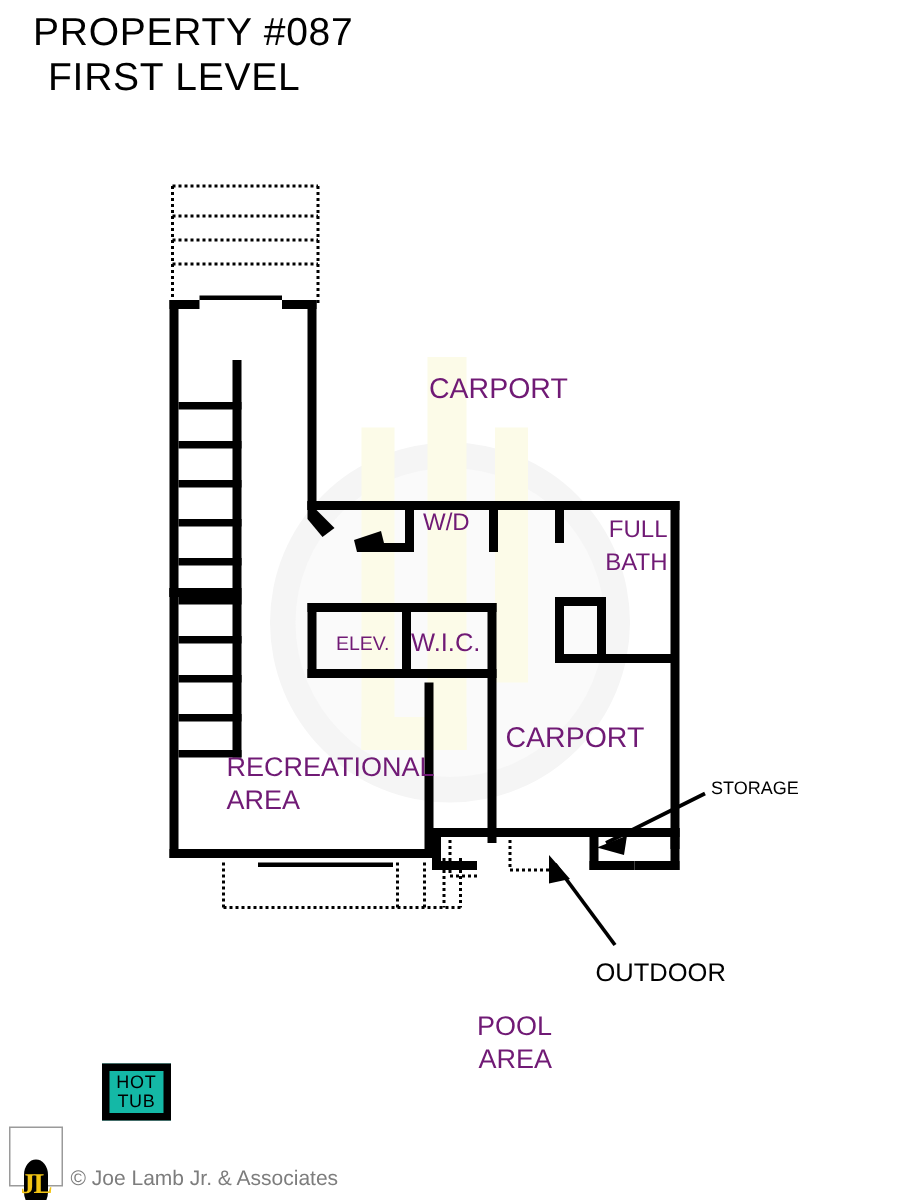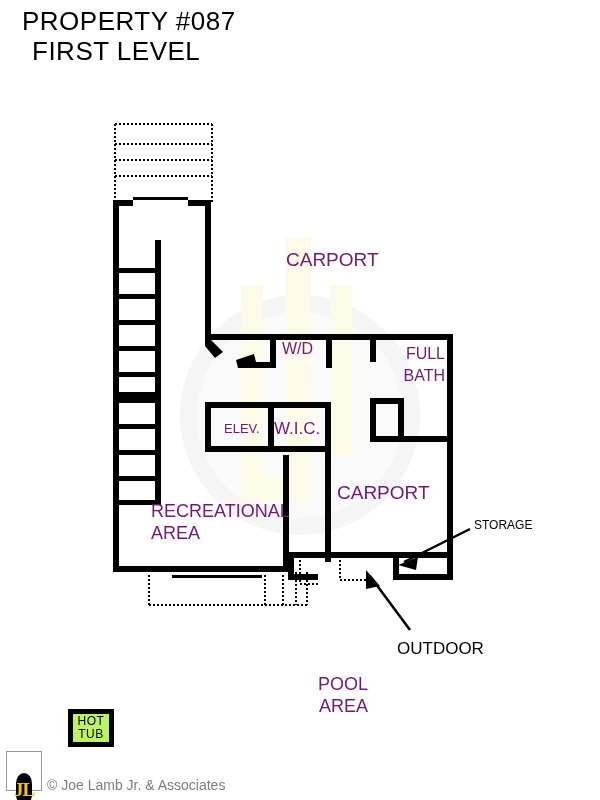--- a/index.html
+++ b/index.html
@@ -71,21 +71,21 @@
   #callout-shower   { position: absolute; left: 397px; top: 638px; font-size: 17px; width: 110px; line-height: 22px; }
 
   
   #hot-tub-box {
     position: absolute;
     left: 68px;
     top: 709px;
     width: 46px;
     height: 38px;
     border: 5px solid #000000;
-    background: #bef264;
+    background: #14b8a6;
     box-sizing: border-box;
     display: flex;
     flex-direction: column;
     align-items: center;
     justify-content: center;
   }
   #hot-tub-box span {
     font-size: 12px;
     line-height: 13px;
     letter-spacing: 0.5px;

